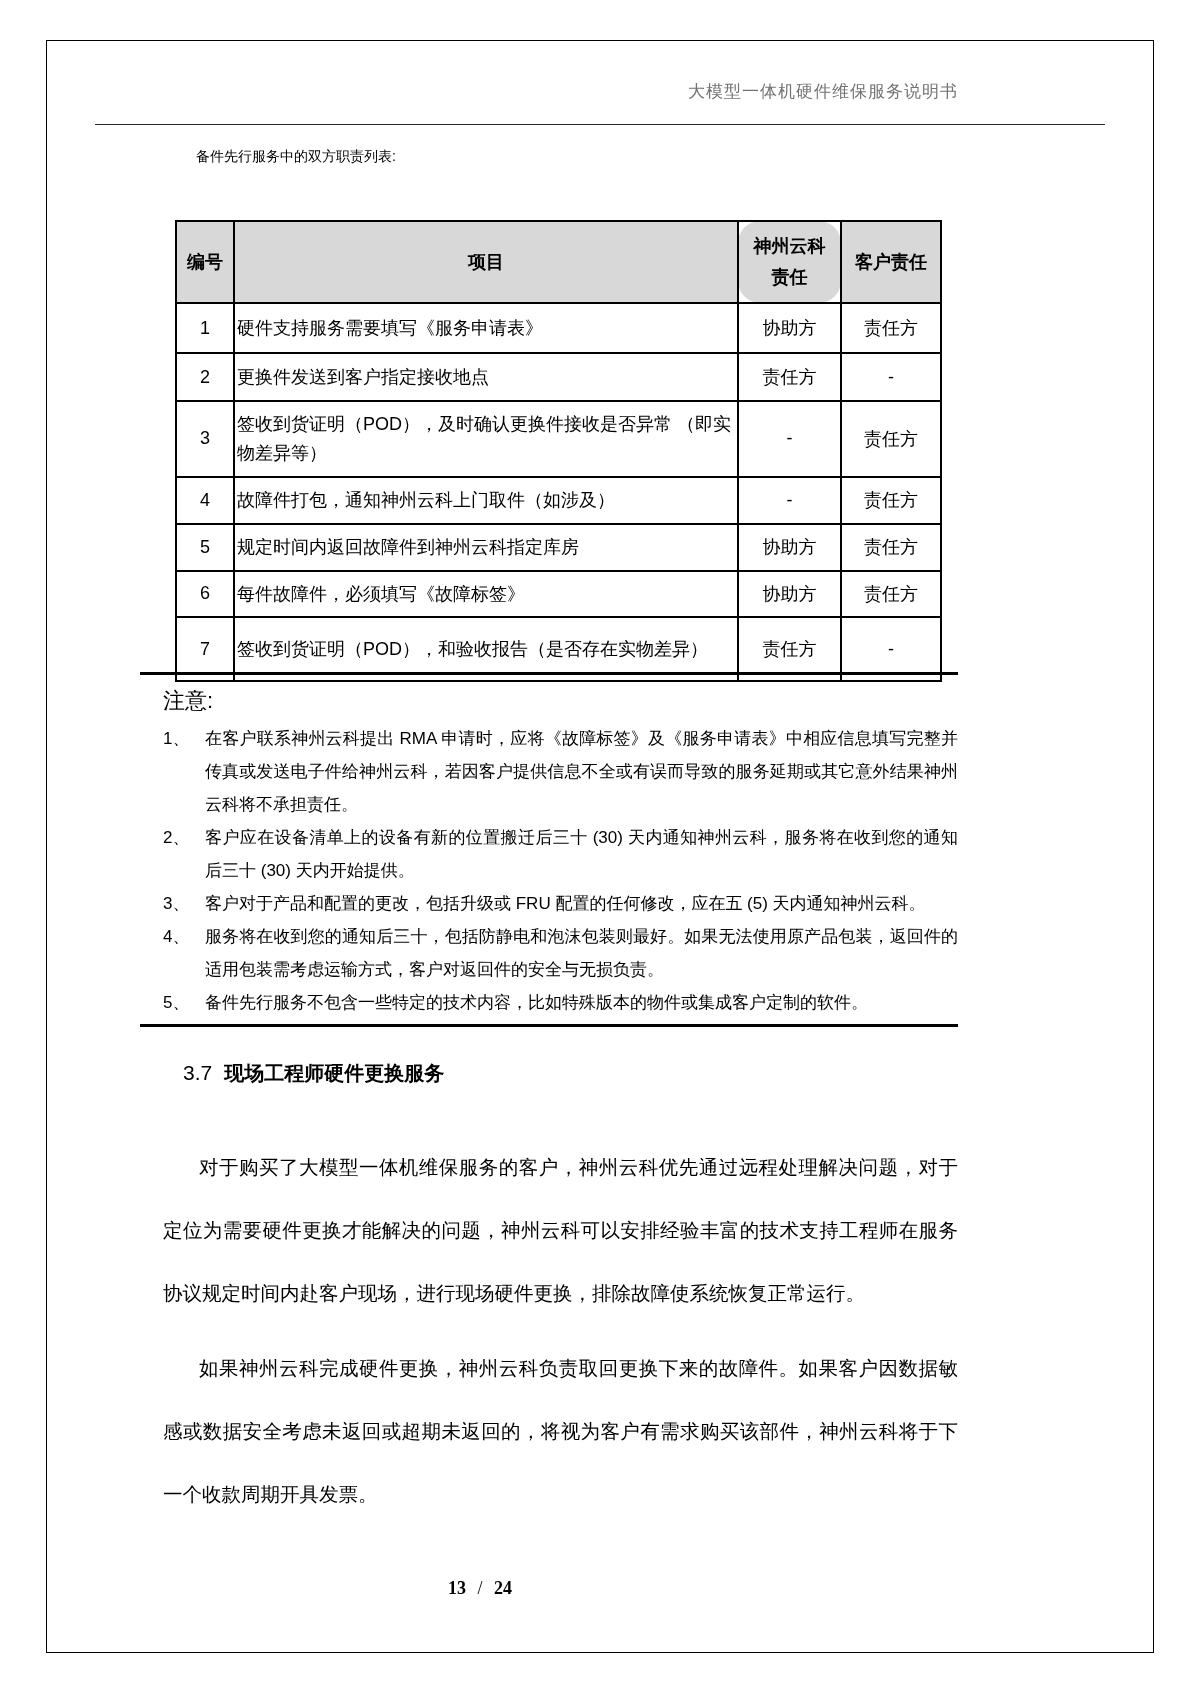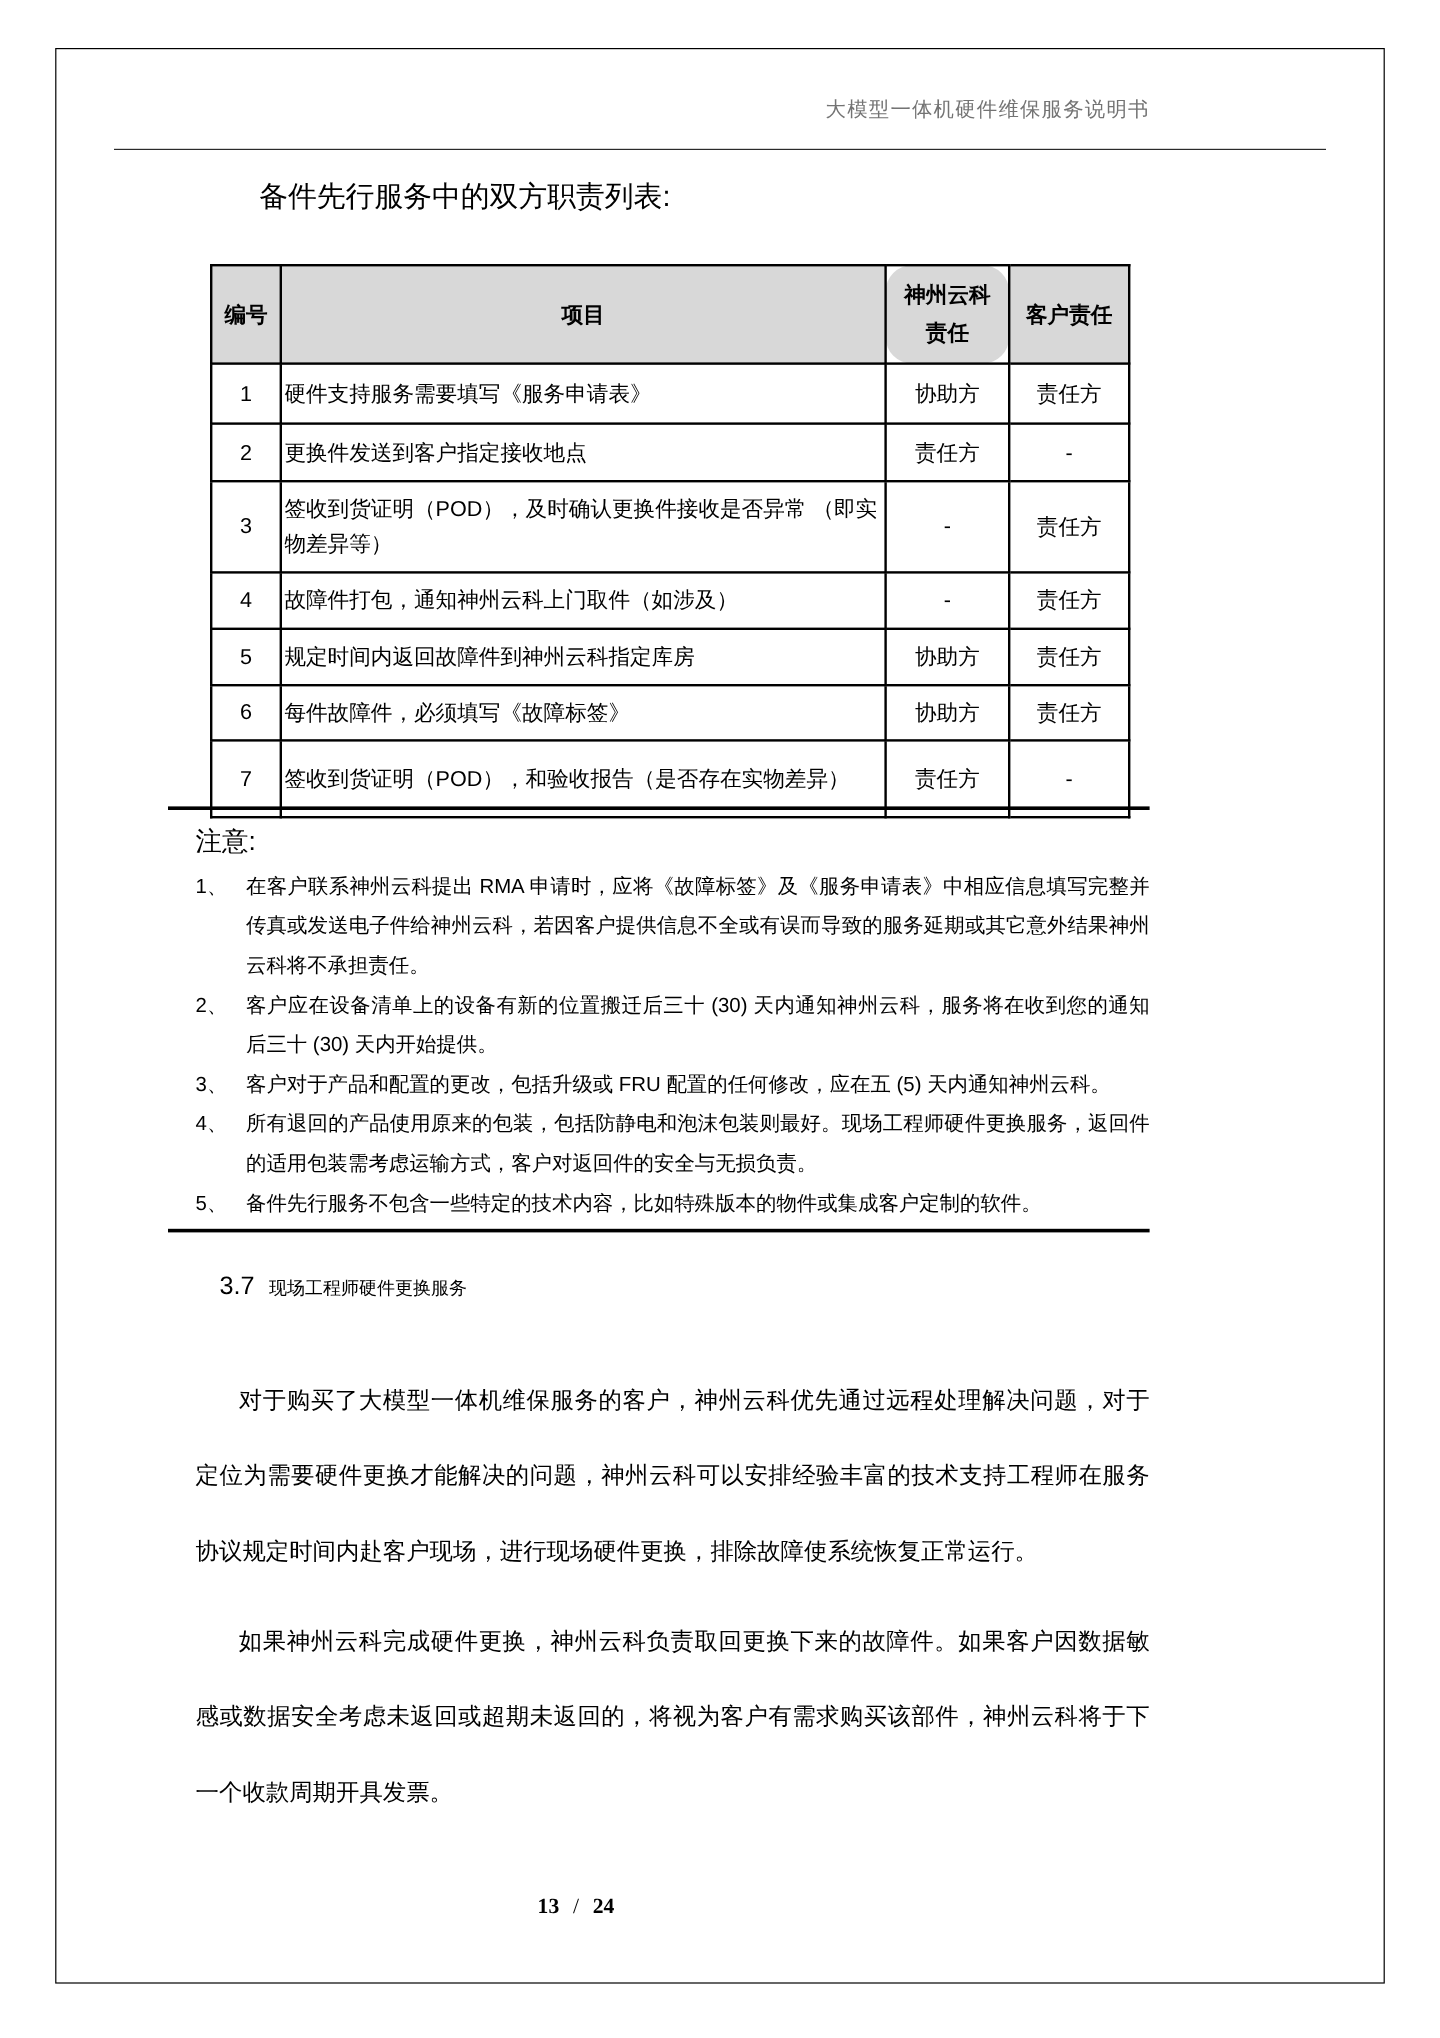--- a/index.html
+++ b/index.html
@@ -27,22 +27,22 @@
     letter-spacing: 1px;
   }
   .header-rule {
     position: absolute;
     top: 124px; left: 95px; right: 95px;
     border-top: 1px solid #2a2a2a;
   }
   
   .caption {
     position: absolute;
-    top: 148px; left: 216px;
-    font-size: 24px;
+    top: 148px; left: 196px;
+    font-size: 14px;
   }
   
   table.resp {
     position: absolute;
     top: 200px; left: 175px;
     width: 765px;
     border-collapse: collapse;
     table-layout: fixed;
     margin-top: 20px;
   }
@@ -110,22 +110,22 @@
     top: 1060px; left: 183px;
     display: flex;
     align-items: baseline;
   }
   .section-number {
     font-family: Liberation Sans, sans-serif;
     font-size: 21px;
     margin-right: 12px;
   }
   .section-title {
-    font-size: 15px;
-    font-weight: normal;
+    font-size: 20px;
+    font-weight: bold;
   }
   
   .para {
     position: absolute;
     left: 163px; width: 795px;
     font-size: 19.5px;
     line-height: 63px;
     text-align: justify;
     text-indent: 36px;
   }
@@ -226,21 +226,21 @@
   <li class="note">
     <span class="note-marker">2、</span>
     <span class="note-text">客户应在设备清单上的设备有新的位置搬迁后三十 (30) 天内通知神州云科，服务将在收到您的通知后三十 (30) 天内开始提供。</span>
   </li>
   <li class="note">
     <span class="note-marker">3、</span>
     <span class="note-text">客户对于产品和配置的更改，包括升级或 FRU 配置的任何修改，应在五 (5) 天内通知神州云科。</span>
   </li>
   <li class="note">
     <span class="note-marker">4、</span>
-    <span class="note-text">所有退回的产品使用原来的包装，包括防静电和泡沫包装则最好。现场工程师硬件更换服务，返回件的适用包装需考虑运输方式，客户对返回件的安全与无损负责。</span>
+    <span class="note-text">服务将在收到您的通知后三十，包括防静电和泡沫包装则最好。如果无法使用原产品包装，返回件的适用包装需考虑运输方式，客户对返回件的安全与无损负责。</span>
   </li>
   <li class="note">
     <span class="note-marker">5、</span>
     <span class="note-text">备件先行服务不包含一些特定的技术内容，比如特殊版本的物件或集成客户定制的软件。</span>
   </li>
 </ol>
 
 <div class="rule-thick rule-after-notes"></div>
 
 <div class="section-heading">

